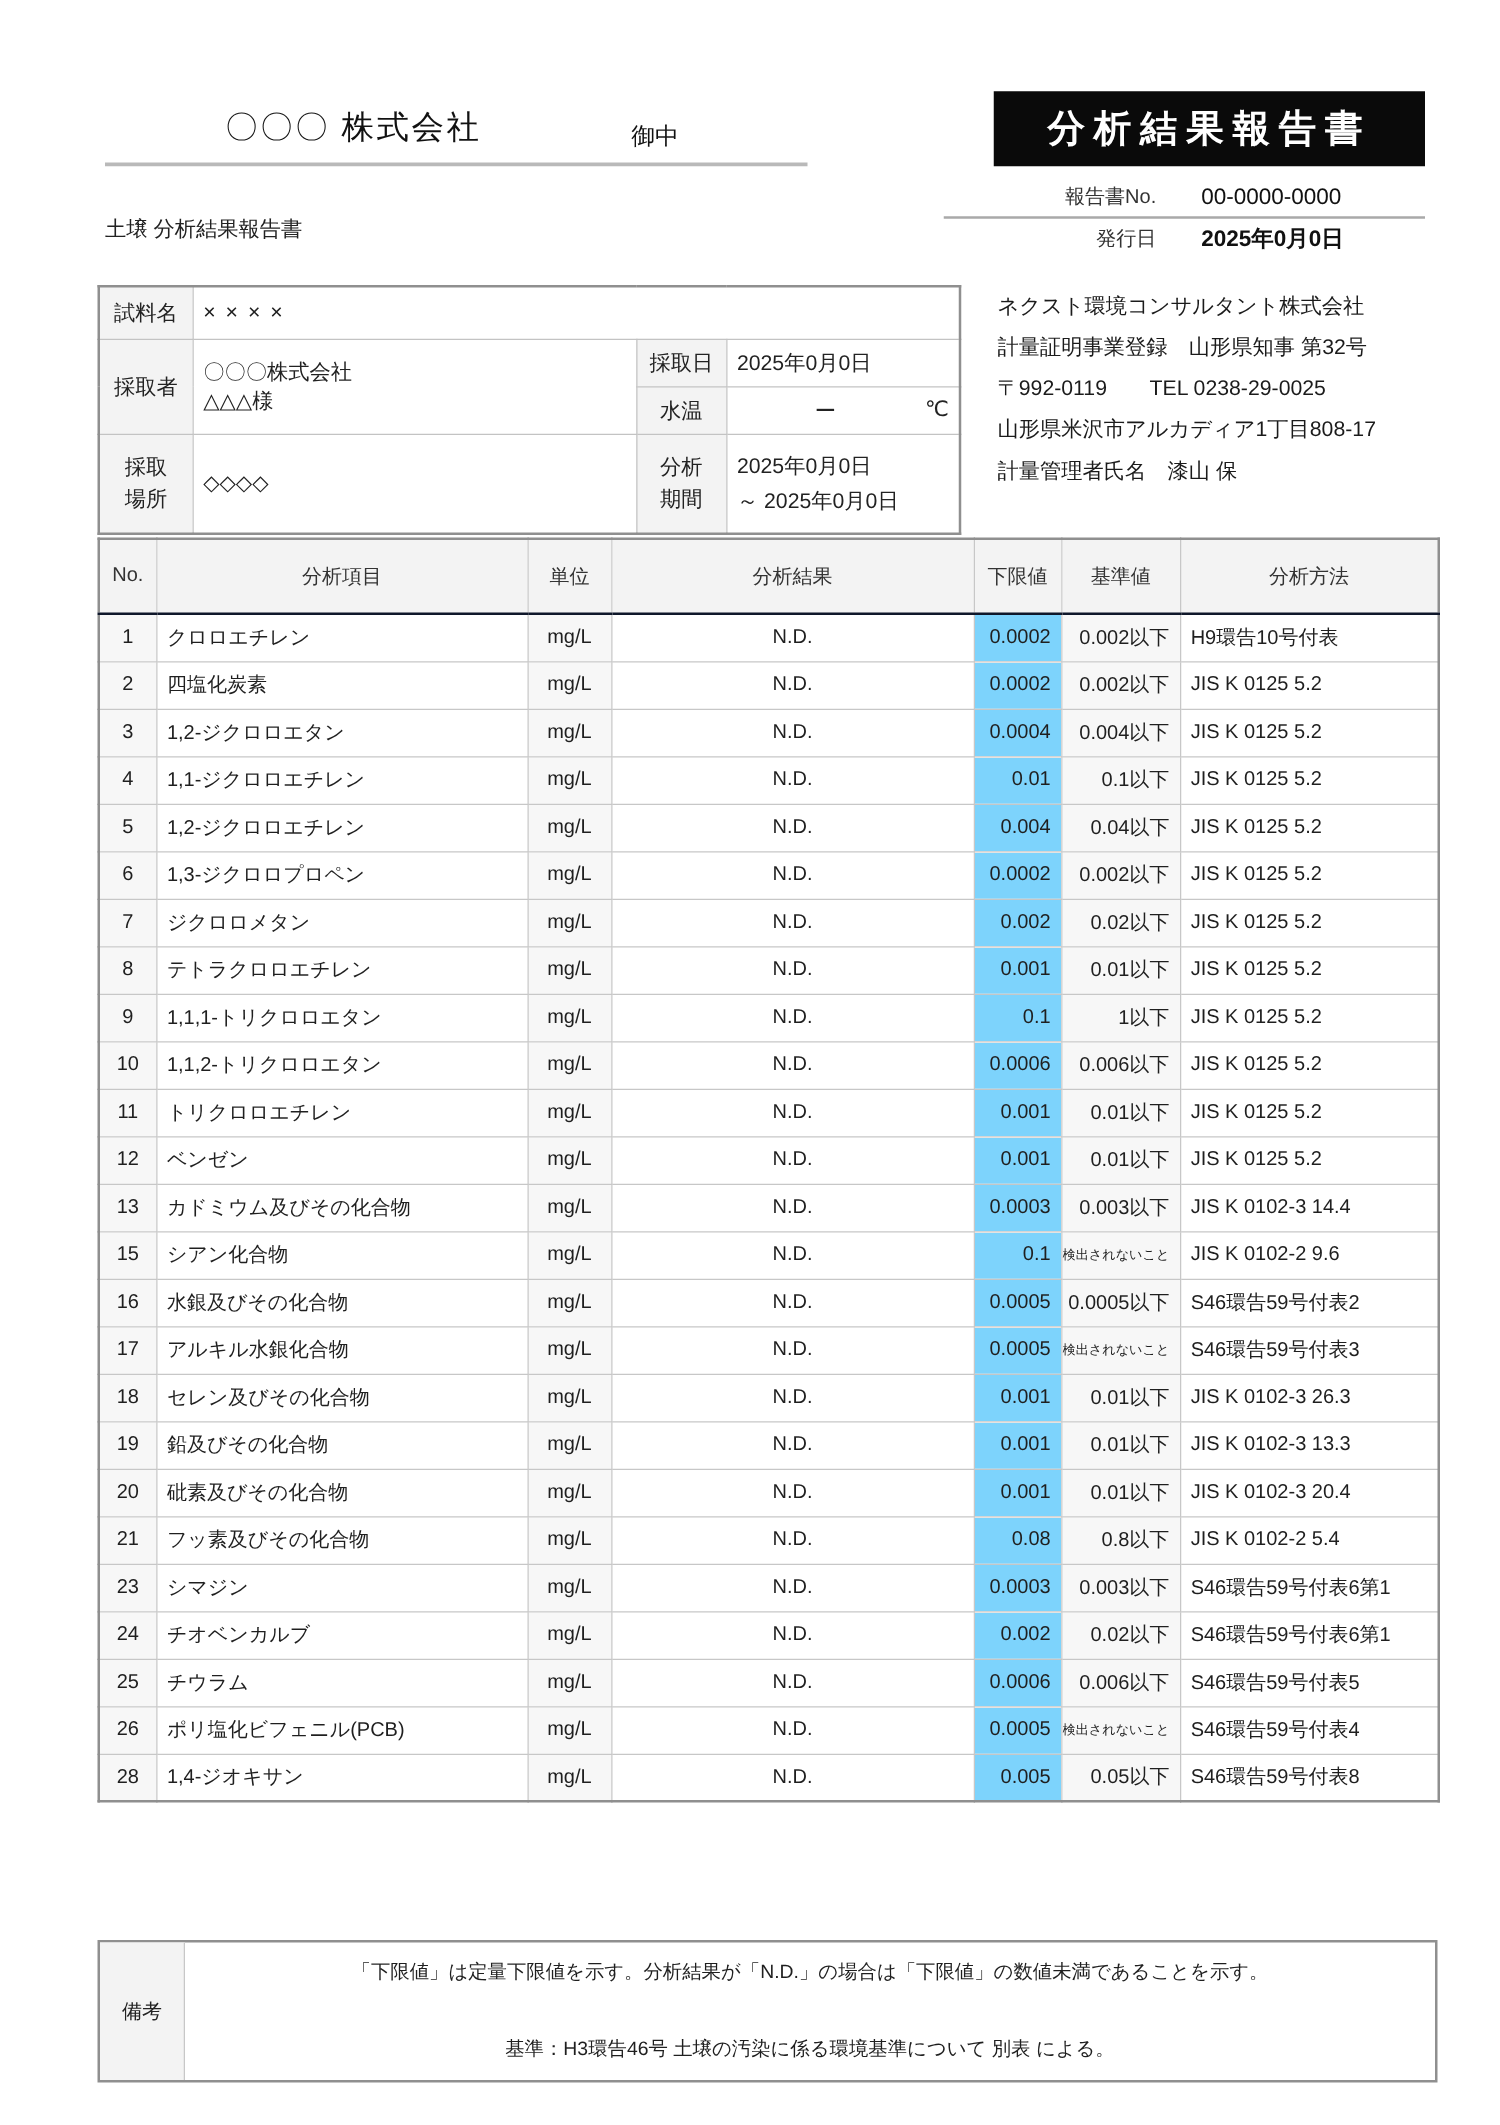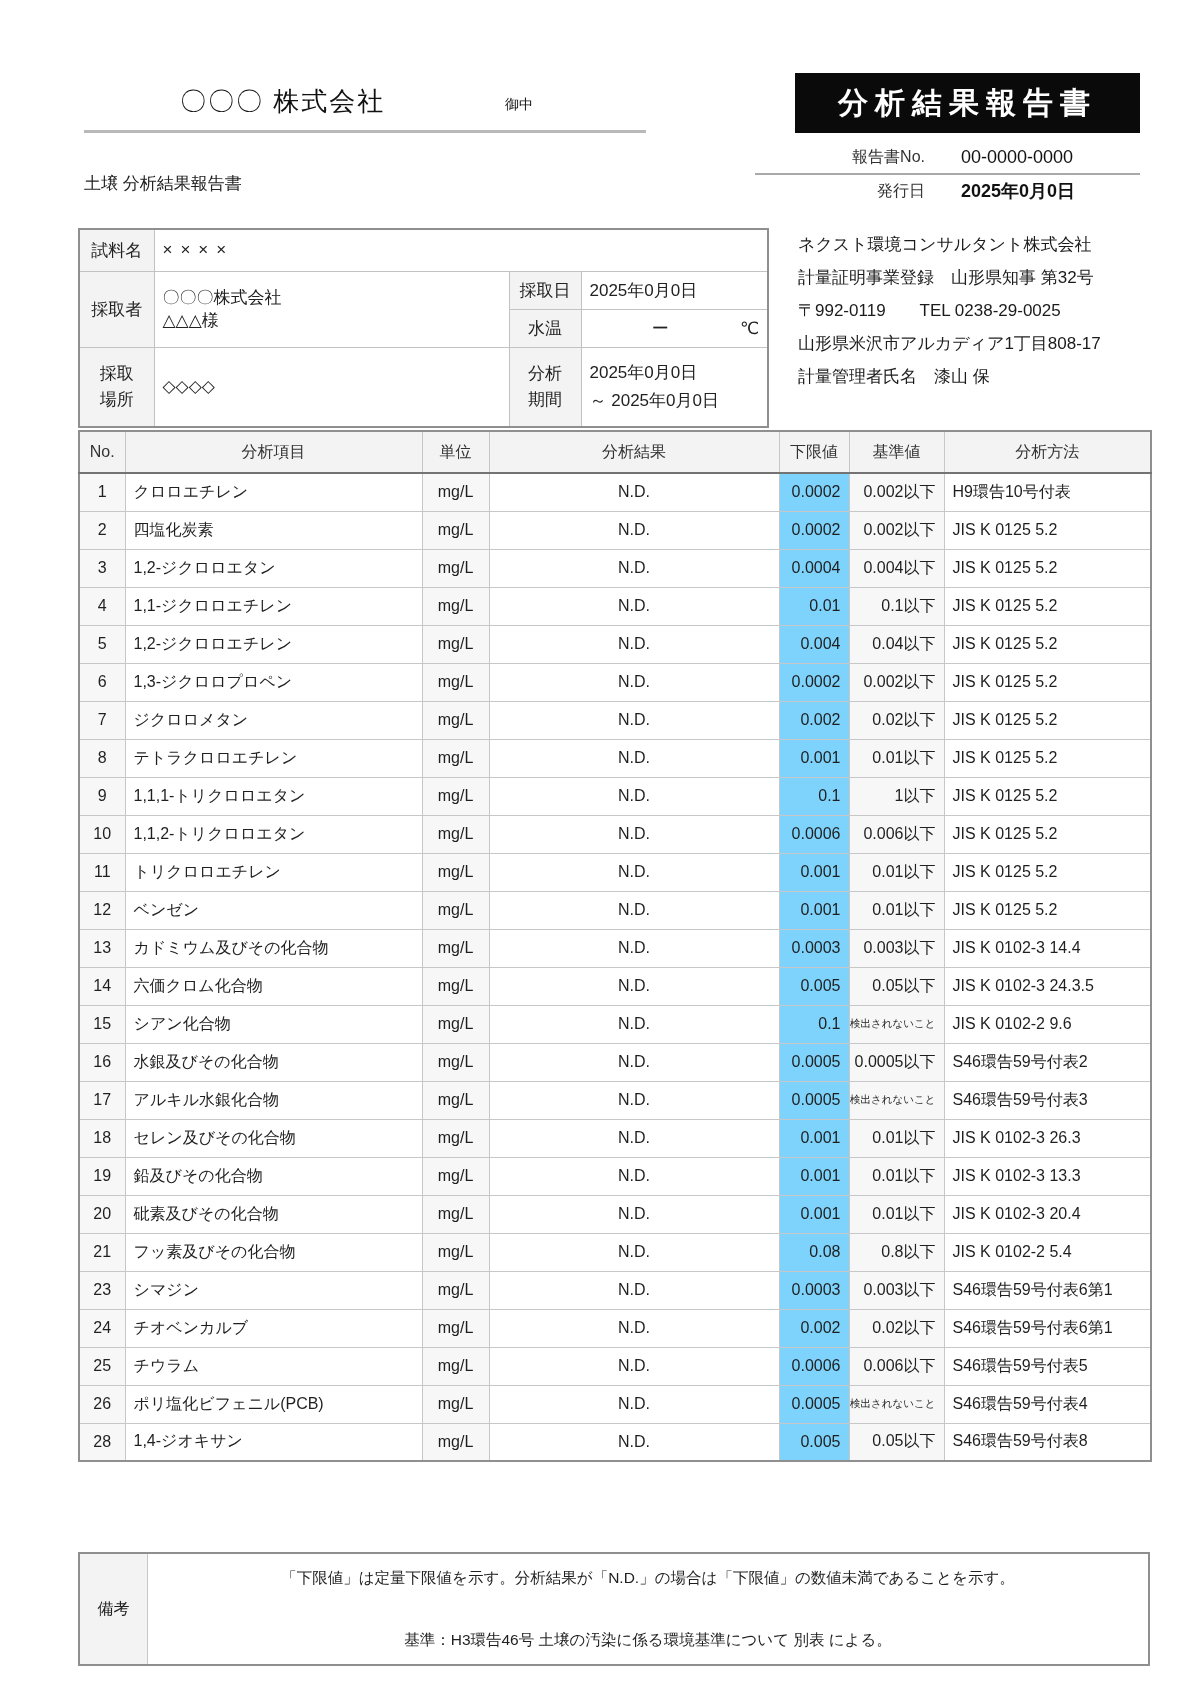--- a/index.html
+++ b/index.html
@@ -12,21 +12,21 @@
     overflow: hidden;
   }
 
   
   .recipient-name {
     position:absolute; left:180px; top:84px;
     font-size:26px; letter-spacing:2px; color:#111;
   }
   .recipient-honorific {
     position:absolute; left:505px; top:96px;
-    font-size:14px; color:#111;
+    font-size:19px; color:#111;
   }
   .recipient-underline {
     position:absolute; left:84px; top:130px; width:562px; height:3px;
     background:#b9b9b9;
   }
   .doc-subtitle {
     position:absolute; left:84px; top:172px;
     font-size:17px; color:#222;
   }
 
@@ -74,22 +74,22 @@
   .results-table {
     position:absolute; left:78px; top:430px;
     border-collapse:collapse; table-layout:fixed; width:1072px;
     border:2px solid #8f8f8f;
   }
   .results-table th, .results-table td {
     border:1px solid #c7c7c7; font-weight:normal;
     font-size:16px; color:#1f1f1f; overflow:hidden; white-space:nowrap;
   }
   .results-table thead th {
-    background:#f3f3f3; height:42px; font-size:16px; color:#333; text-align:center;
-    border-bottom:2px solid #737373;
+    background:#f3f3f3; height:60px; font-size:16px; color:#333; text-align:center;
+    border-bottom:2px solid #0f172a;
   }
   .results-table tbody td { height:38px; }
   .c0 { width:46px;  text-align:center; background:#f7f7f7; }
   .c1 { width:297px; text-align:left; padding-left:8px; }
   .c2 { width:67px;  text-align:center; background:#f7f7f7; }
   .c3 { width:290px; text-align:center; }
   .c4 { width:70px;  text-align:right; padding-right:8px; background:#7dd3fc; }
   .c5 { width:95px;  text-align:right; padding-right:8px; background:#f7f7f7; }
   .c6 { width:207px; text-align:left; padding-left:8px; }
   thead .c0, thead .c1, thead .c2, thead .c3, thead .c4, thead .c5, thead .c6 {
@@ -313,29 +313,20 @@
         <tr>
           <td class="c0">13</td>
           <td class="c1">カドミウム及びその化合物</td>
           <td class="c2">mg/L</td>
           <td class="c3">N.D.</td>
           <td class="c4">0.0003</td>
           <td class="c5">0.003以下</td>
           <td class="c6">JIS K 0102-3 14.4</td>
         </tr>
         <tr>
-          <td class="c0">14</td>
-          <td class="c1">六価クロム化合物</td>
-          <td class="c2">mg/L</td>
-          <td class="c3">N.D.</td>
-          <td class="c4">0.005</td>
-          <td class="c5">0.05以下</td>
-          <td class="c6">JIS K 0102-3 24.3.5</td>
-        </tr>
-        <tr>
           <td class="c0">15</td>
           <td class="c1">シアン化合物</td>
           <td class="c2">mg/L</td>
           <td class="c3">N.D.</td>
           <td class="c4">0.1</td>
           <td class="c5 shrink">検出されないこと</td>
           <td class="c6">JIS K 0102-2 9.6</td>
         </tr>
         <tr>
           <td class="c0">16</td>

